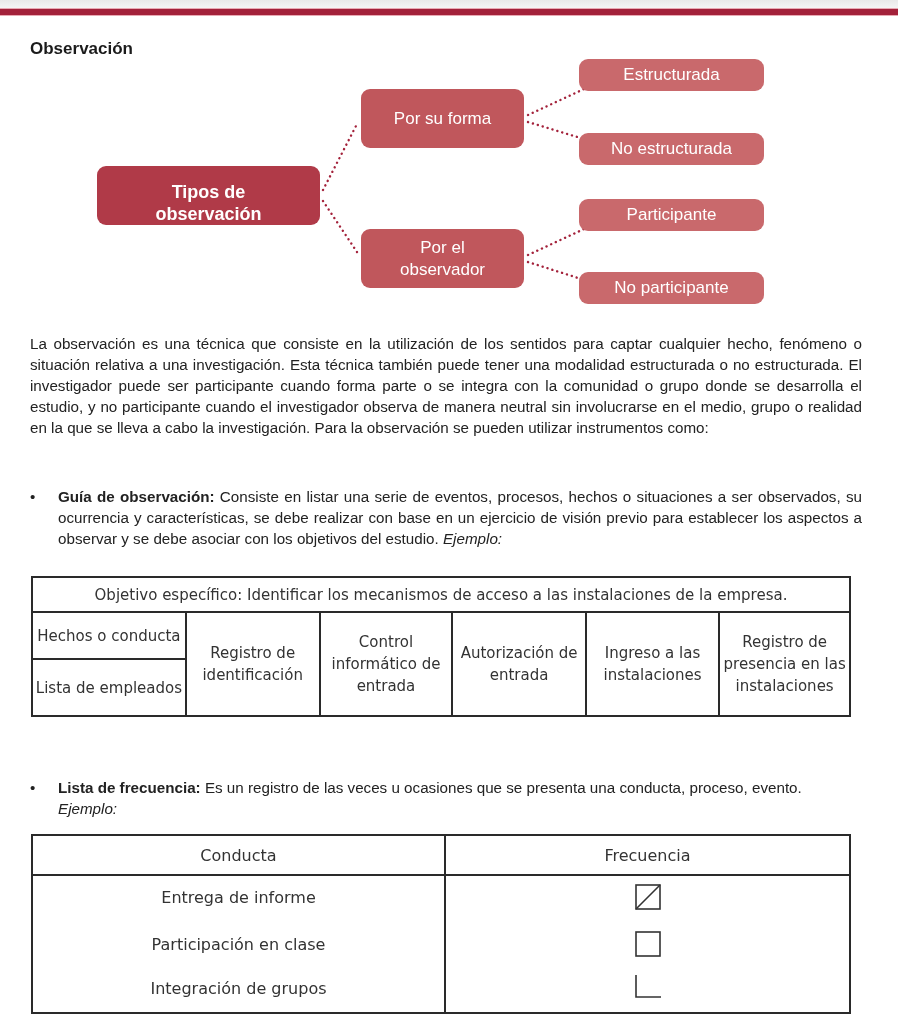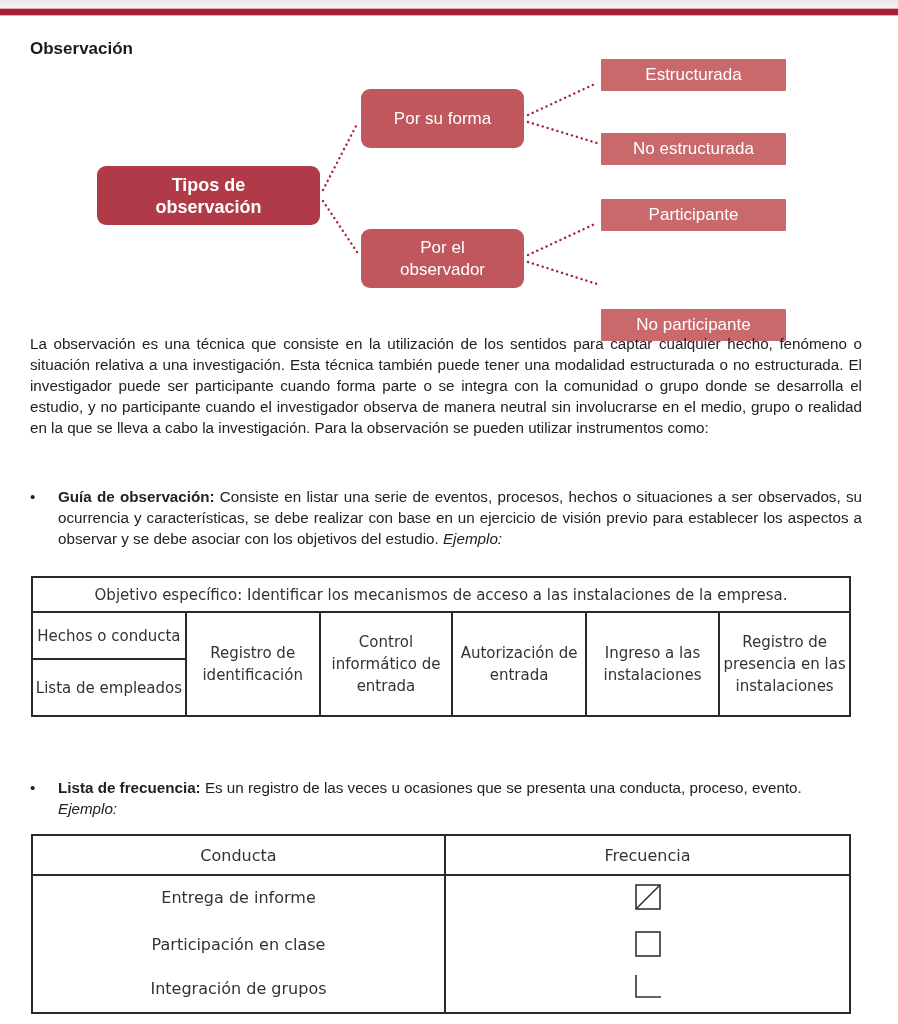--- a/index.html
+++ b/index.html
@@ -6,26 +6,26 @@
   body {
     width: 898px; height: 1024px; background: #ffffff; position: relative; overflow: hidden;
     font-family: "Liberation Sans", sans-serif; color: #1e1e1e;
   }
   .topbar-shade { position: absolute; left: 0; top: 0; width: 898px; height: 9px; background: linear-gradient(#e9e9e9, #f6f6f6); }
   .topbar { position: absolute; left: 0; top: 9px; width: 898px; height: 6px; background: #a3213a; box-shadow: 0 1px 0 #e8a9b3, 0 -1px 0 #e8a9b3; }
   .section-title { position: absolute; left: 30px; top: 39px; font-weight: bold; font-size: 17px; color: #1b1b1b; }
 
   
   .node { position: absolute; color: #fff; text-align: center; border-radius: 9px; display: flex; align-items: center; justify-content: center; line-height: 22px; }
-  .n-root { left: 97px; top: 166px; width: 223px; height: 59px; background: #b03a48; font-weight: bold; font-size: 18px; }
+  .n-root { left: 97px; top: 166px; width: 223px; height: 59px; background: #b03a48; font-weight: bold; font-size: 18px; align-items: flex-end; }
   .n-mid { width: 163px; background: #c0575c; font-size: 17px; }
   .n-forma { left: 361px; top: 89px; height: 59px; }
   .n-obs { left: 361px; top: 229px; height: 59px; }
-  .n-leaf { left: 601px; width: 185px; height: 32px; background: #c9696c; font-size: 17px; border-radius: 1px; }
-  .n-l1 { top: 59px; } .n-l2 { top: 133px; } .n-l3 { top: 199px; } .n-l4 { top: 272px; margin-top: 37px; }
+  .n-leaf { left: 579px; width: 185px; height: 32px; background: #c9696c; font-size: 17px; border-radius: 9px; }
+  .n-l1 { top: 59px; } .n-l2 { top: 133px; } .n-l3 { top: 199px; } .n-l4 { top: 272px; }
   svg.connectors { position: absolute; left: 0; top: 0; width: 898px; height: 320px; pointer-events: none; }
 
   .para { position: absolute; left: 30px; width: 832px; font-size: 15.2px; line-height: 21px; text-align: justify; color: #222; }
   .p1 { top: 333px; }
   .bullet { position: absolute; left: 30px; width: 832px; font-size: 15.2px; line-height: 21px; color: #222; }
   .bullet .dot { position: absolute; left: 0; top: 0; }
   .bullet .btext { margin-left: 28px; text-align: justify; display: block; }
   .b1 { top: 486px; } .b2 { top: 777px; }
   .b2 .btext { text-align: left; }
 

